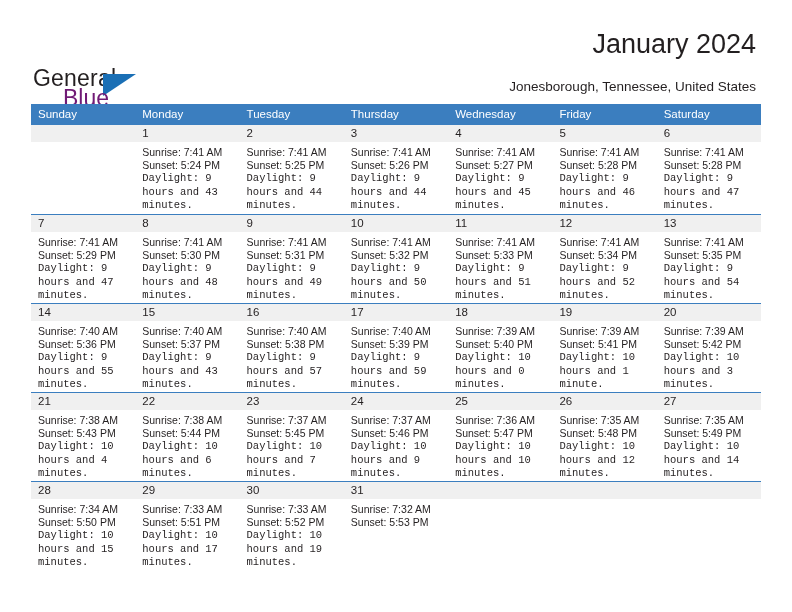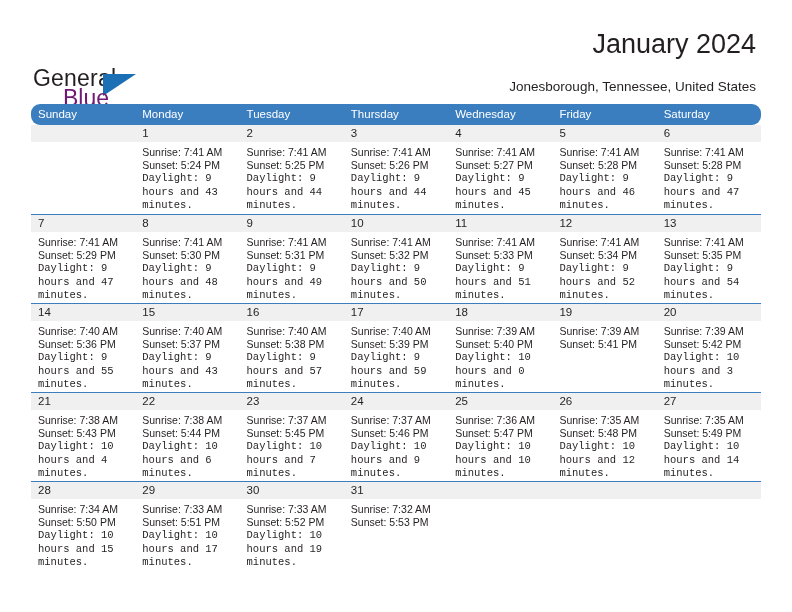--- a/index.html
+++ b/index.html
@@ -90,21 +90,20 @@
     position: absolute;
     left: 31px;
     top: 104px;
     width: 730px;
   }
 
   .weekday-row {
     display: flex;
     background: #3b7ebf;
     height: 21px;
-    border-radius: 9px;
   }
   .weekday {
     flex: 1 1 0;
     color: #ffffff;
     font-size: 11.5px;
     line-height: 21px;
     padding-left: 7px;
     box-sizing: border-box;
     white-space: nowrap;
     overflow: hidden;
@@ -335,20 +334,21 @@
           <div>Sunrise: 7:39 AM</div>
           <div>Sunset: 5:40 PM</div>
           <div class="daylight-wrap">Daylight: 10 hours and 0 minutes.</div>
         </div>
       </div>
       <div class="day-cell">
         <div class="day-number-band">19</div>
         <div class="day-info">
           <div>Sunrise: 7:39 AM</div>
           <div>Sunset: 5:41 PM</div>
+          <div class="daylight-wrap">Daylight: 10 hours and 1 minute.</div>
         </div>
       </div>
       <div class="day-cell">
         <div class="day-number-band">20</div>
         <div class="day-info">
           <div>Sunrise: 7:39 AM</div>
           <div>Sunset: 5:42 PM</div>
           <div class="daylight-wrap">Daylight: 10 hours and 3 minutes.</div>
         </div>
       </div>

